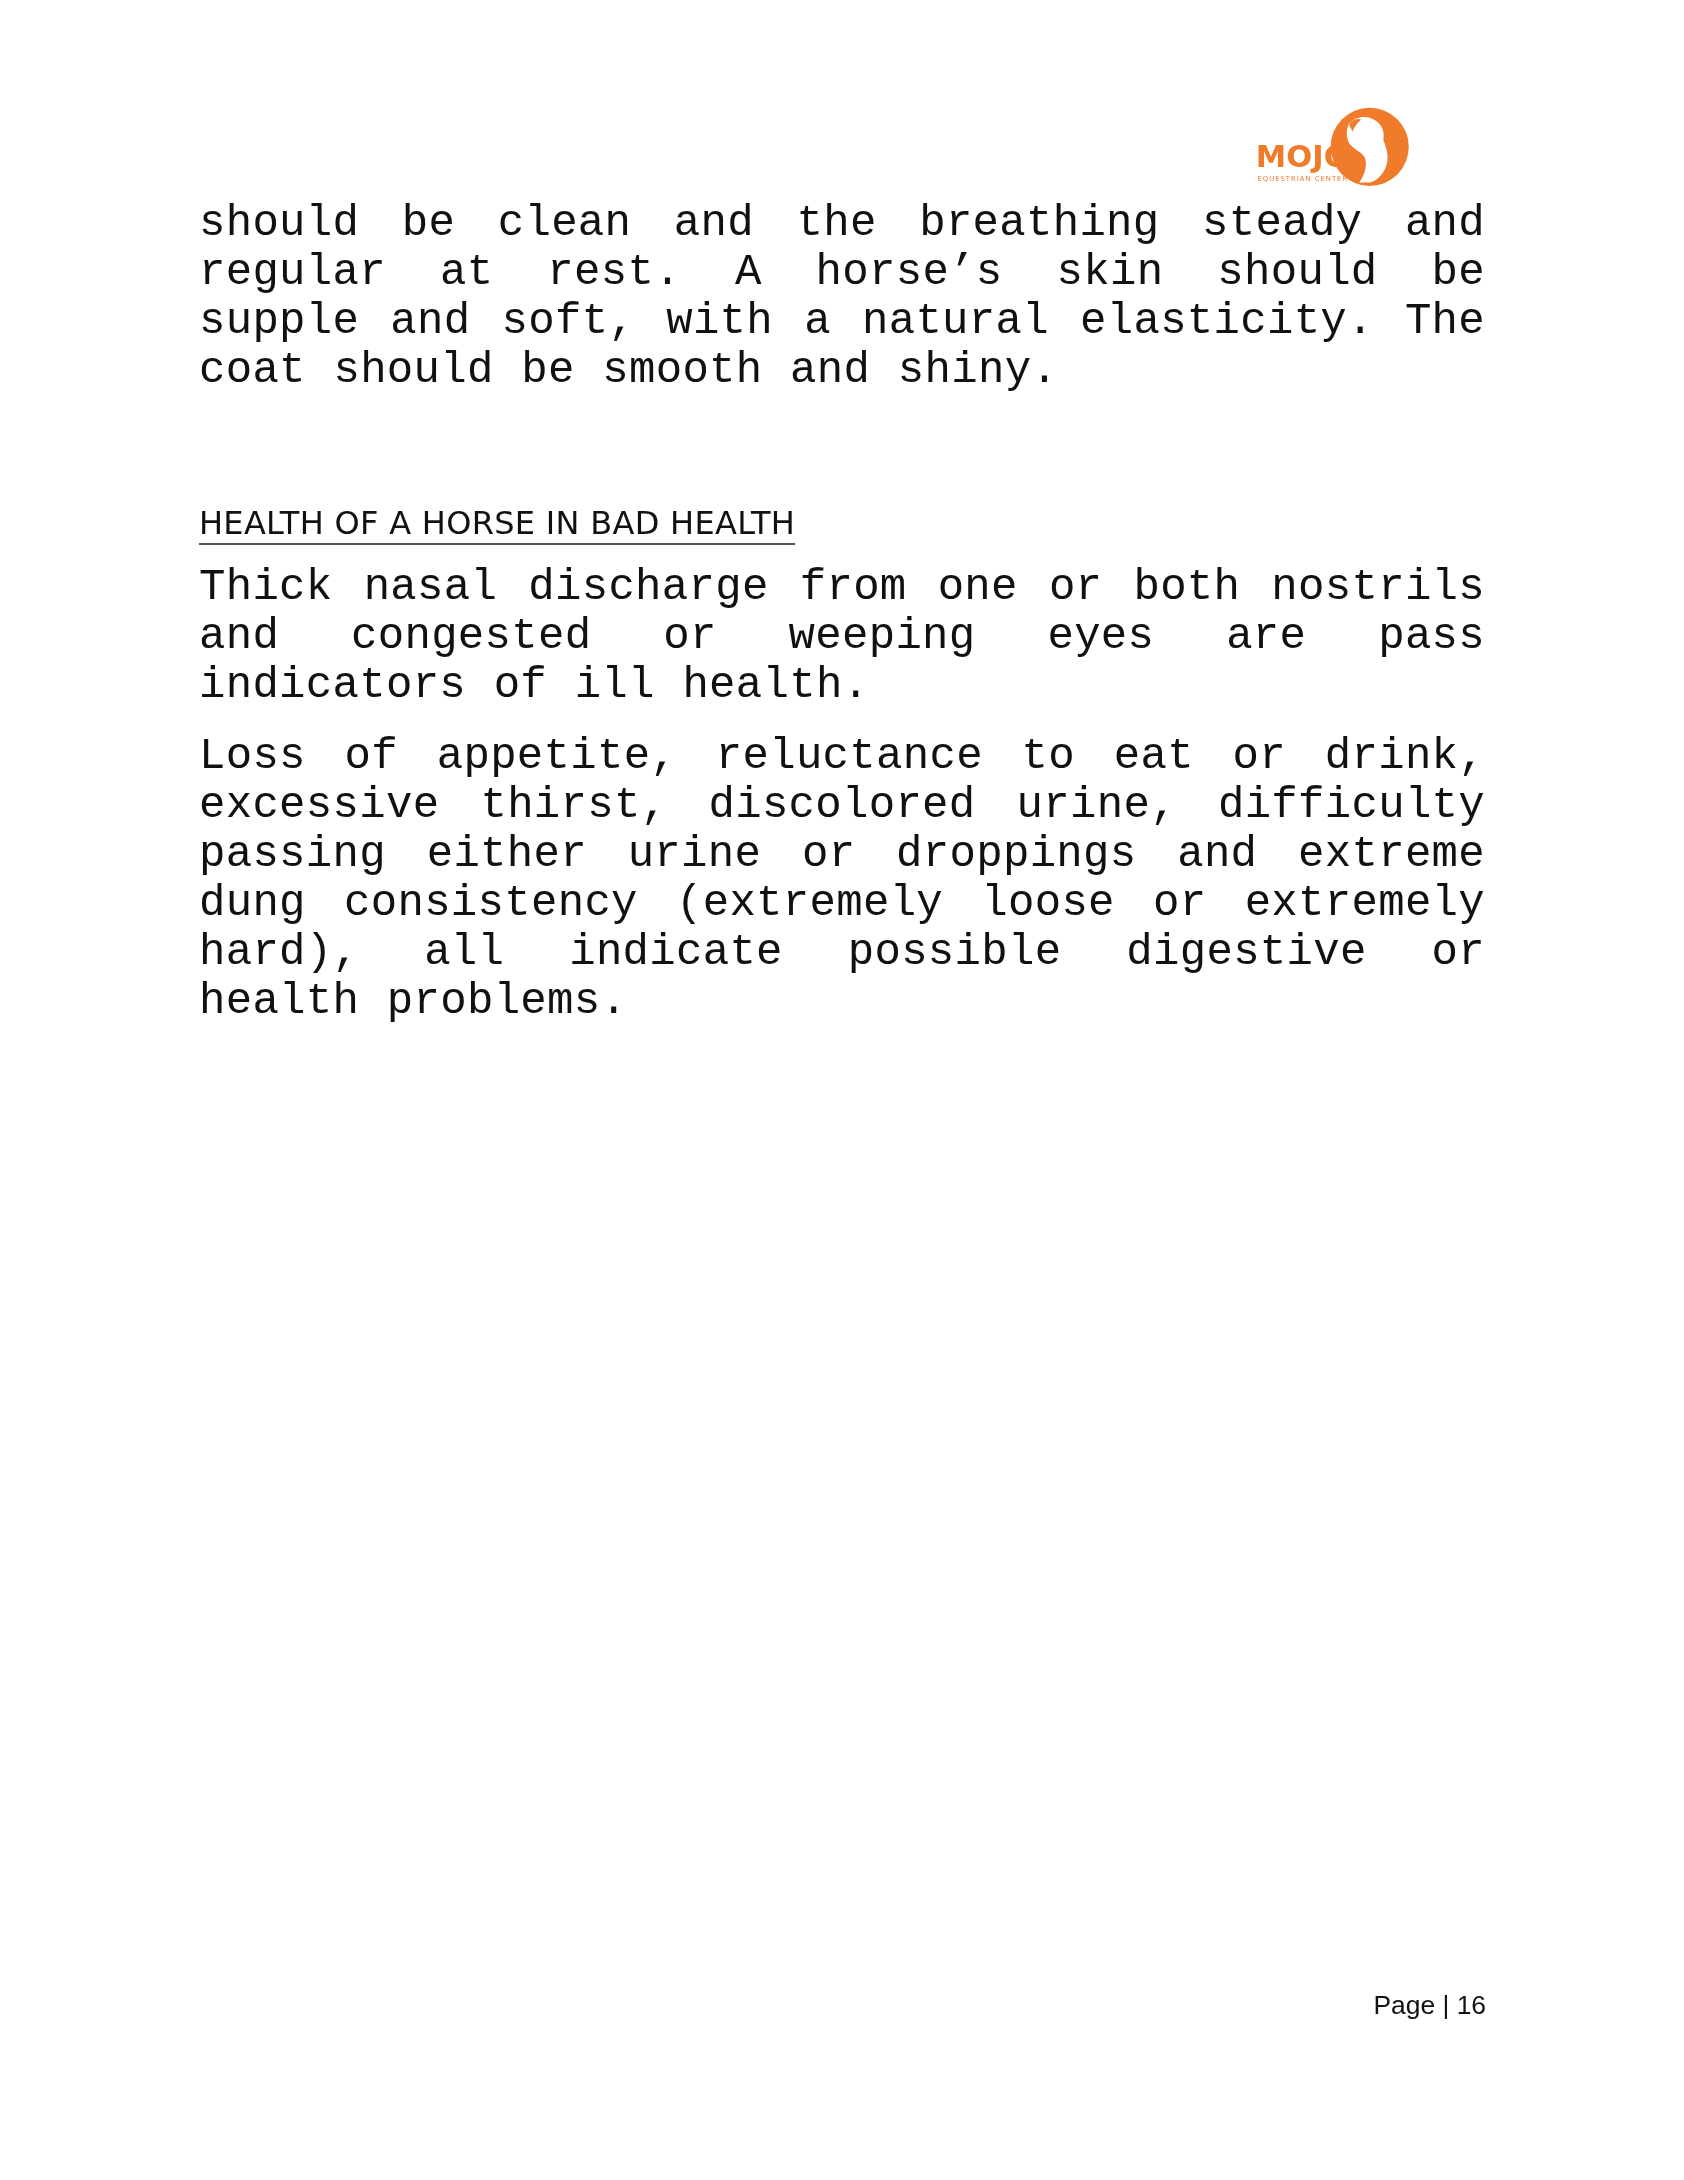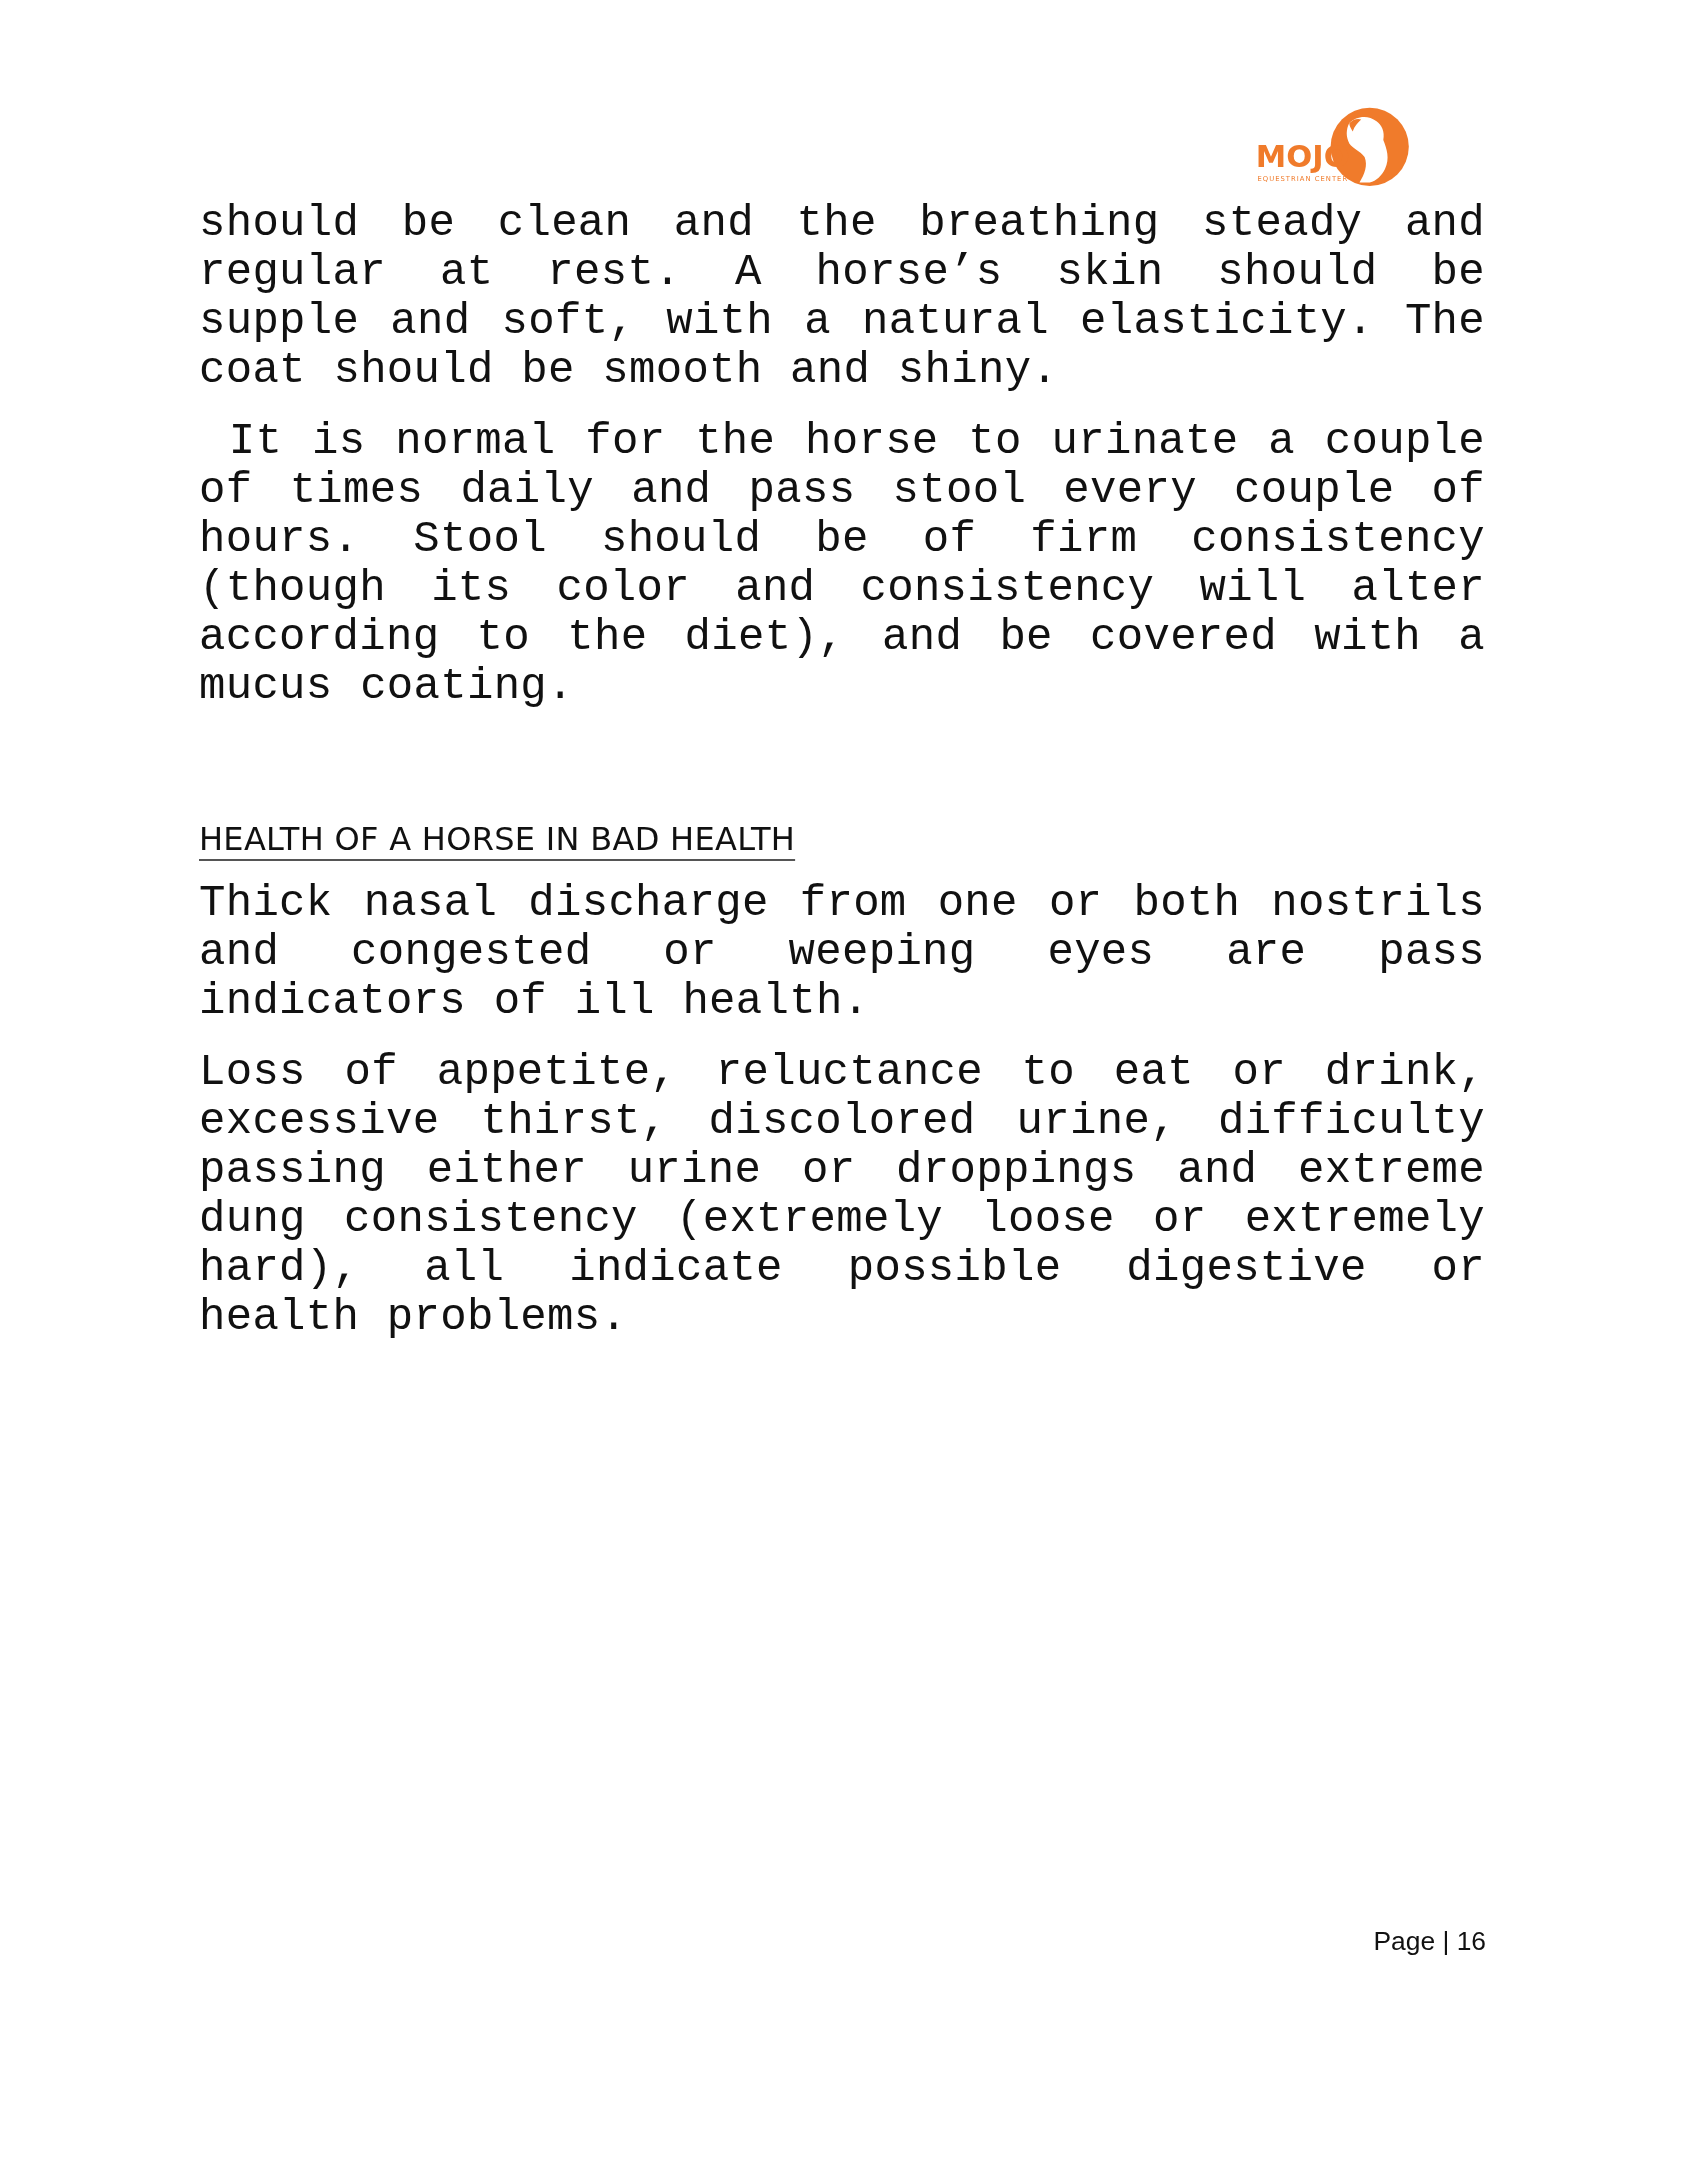--- a/index.html
+++ b/index.html
@@ -52,42 +52,41 @@
       text-decoration-thickness: 1.7px;
       text-underline-offset: 8.5px;
       text-decoration-color: #555555;
       letter-spacing: 0.3px;
       font-weight: normal;
     }
     .heading-wrap { display: block; }
     .footer {
       position: absolute;
       right: 199px;
-      top: 1926px;
+      top: 1990px;
       font-family: "Liberation Sans", sans-serif;
       font-size: 26.4px;
       color: #111111;
     }
   </style>
 </head>
 <body>
 
 <div class="logo">
   <svg width="170" height="85" viewBox="0 0 200 100">
     <circle cx="142" cy="48" r="46" fill="#F07B2B"></circle>
     <path d="M118 20 C 126 12, 140 10, 150 18 C 156 22, 160 30, 158 40 C 162 50, 166 62, 160 74 C 156 82, 150 88, 142 90 L 130 90 C 136 80, 140 70, 136 60 C 130 52, 122 50, 118 44 C 114 36, 114 28, 118 20 Z" fill="#ffffff"></path>
     <path d="M118 20 C 122 16, 128 14, 132 16 C 128 20, 124 24, 122 30 C 120 26, 118 24, 118 20 Z" fill="#F07B2B"></path>
     <text x="8" y="72" font-family="DejaVu Sans, sans-serif" font-weight="bold" font-size="36" fill="#F07B2B">MOJO</text>
     <text x="10" y="88" font-family="DejaVu Sans, sans-serif" font-size="8" letter-spacing="1.2" fill="#F07B2B">EQUESTRIAN CENTER</text>
   </svg>
 </div>
 
 <div class="content">
   <p class="para">should be clean and the breathing steady and regular at rest. A horse’s skin should be supple and soft, with a natural elasticity. The coat should be smooth and shiny.</p>
-  <p class="para indent-space">It is normal for the horse to urinate a couple of times daily and pass stool every couple of hours. Stool should be of firm consistency (though its color and consistency will alter according to the diet), and be covered with a mucus coating.</p>
 
   <div class="heading-wrap">
     <h2 class="heading">HEALTH OF A HORSE IN BAD HEALTH</h2>
   </div>
 
   <p class="para">Thick nasal discharge from one or both nostrils and congested or weeping eyes are pass indicators of ill health.</p>
   <p class="para">Loss of appetite, reluctance to eat or drink, excessive thirst, discolored urine, difficulty passing either urine or droppings and extreme dung consistency (extremely loose or extremely hard), all indicate possible digestive or health problems.</p>
 </div>
 
 <div class="footer">Page | 16</div>

